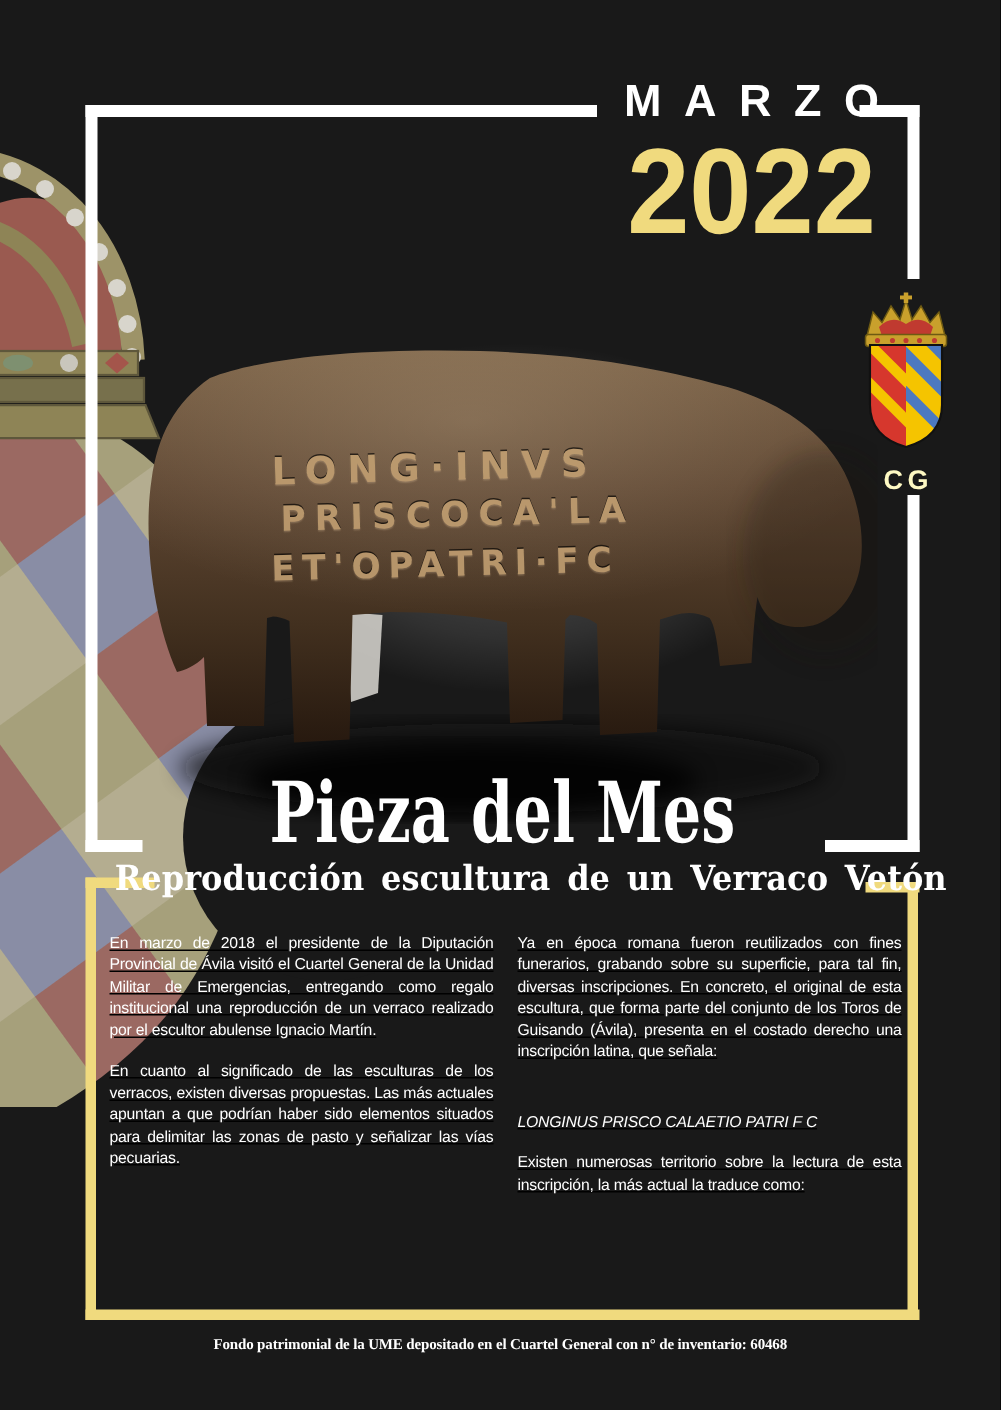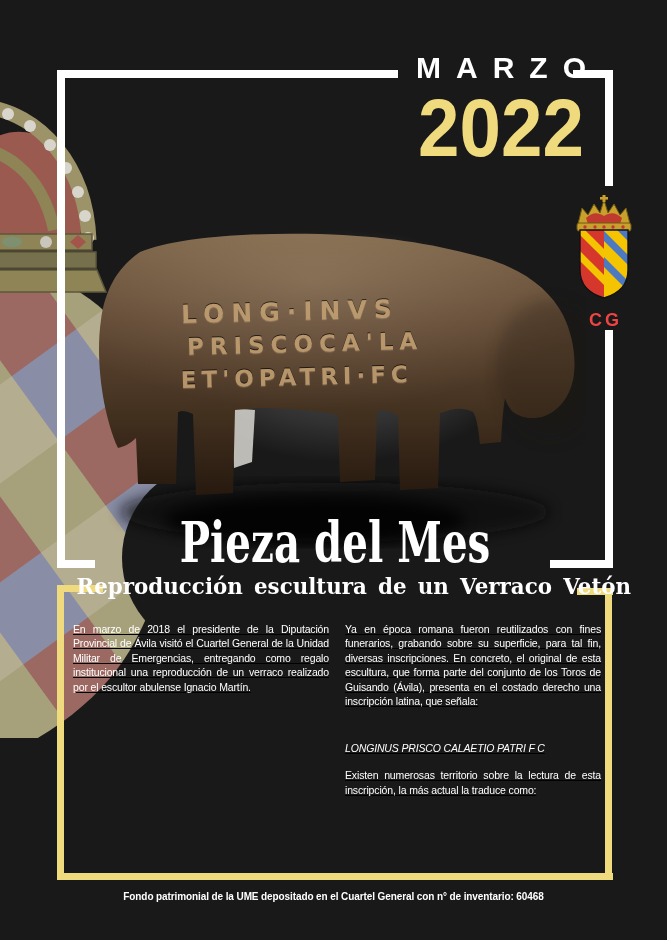--- a/index.html
+++ b/index.html
@@ -34,21 +34,21 @@
   .year{
     position:absolute; left:395px; top:88px; width:212px; z-index:6;
     color:#f0da7e; font-size:81px; font-weight:bold; line-height:1;
     text-align:center; transform:scaleX(0.92); transform-origin:center top;
     white-space:nowrap;
   }
   
   .emblem{position:absolute; left:566px; top:194px; width:76px; height:146px; z-index:6;}
   .emblem-label{
     position:absolute; left:0; top:116px; width:76px; text-align:center;
-    color:#ef4444; font-size:18px; font-weight:bold; letter-spacing:3px; text-indent:3px;
+    color:#fef9c3; font-size:18px; font-weight:bold; letter-spacing:3px; text-indent:3px;
   }
   
   .sculpture-glow{
     position:absolute; left:60px; top:190px; width:545px; height:370px; z-index:2;
     background:radial-gradient(ellipse 50% 45% at 52% 42%, rgba(255,255,255,0.26), rgba(255,255,255,0.10) 48%, rgba(255,255,255,0) 70%);
   }
   .sculpture{position:absolute; left:85px; top:220px; width:500px; height:330px; z-index:3;}
   .inscription{
     position:absolute; left:85px; top:220px; width:500px; height:330px; z-index:4;
     transform:rotate(-1.5deg); color:#c4a173; opacity:0.88;
@@ -79,20 +79,21 @@
   }
   .col{width:256px; color:#ffffff; font-size:10.5px; line-height:1.38;
        text-align:justify; letter-spacing:-0.15px;}
   .col p{margin:0 0 13px 0;}
   .col p.italic{font-style:italic;margin-top:32px;}
   
   .footer{
     position:absolute; left:0; top:891px; width:667px; z-index:6;
     text-align:center; color:#ffffff; font-size:10px; font-weight:bold;
     letter-spacing:-0.1px;
+    font-family:Liberation Serif, serif;
   }
 </style>
 </head>
 <body>
 
 <div class="poster">
 
   <div class="watermark">
     <svg width="250" height="650" viewBox="0 0 250 650">
       <defs>
@@ -255,20 +256,21 @@
 
   <div class="yf yf-tl-h"></div>
   <div class="yf yf-left"></div>
   <div class="yf yf-tr-h"></div>
   <div class="yf yf-right"></div>
   <div class="yf yf-bottom"></div>
 
   <div class="columns">
     <div class="col">
       <p>En marzo de 2018 el presidente de la Diputación Provincial de Ávila visitó el Cuartel General de la Unidad Militar de Emergencias, entregando como regalo institucional una reproducción de un verraco realizado por el escultor abulense Ignacio Martín.</p>
+      <p>En cuanto al significado de las esculturas de los verracos, existen diversas propuestas. Las más actuales apuntan a que podrían haber sido elementos situados para delimitar las zonas de pasto y señalizar las vías pecuarias.</p>
     </div>
     <div class="col">
       <p>Ya en época romana fueron reutilizados con fines funerarios, grabando sobre su superficie, para tal fin, diversas inscripciones. En concreto, el original de esta escultura, que forma parte del conjunto de los Toros de Guisando (Ávila), presenta en el costado derecho una inscripción latina, que señala:</p>
       <p class="italic">LONGINUS PRISCO CALAETIO PATRI F C</p>
       <p>Existen numerosas territorio sobre la lectura de esta inscripción, la más actual la traduce como:</p>
     </div>
   </div>
 
   <div class="footer">Fondo patrimonial de la UME depositado en el Cuartel General con n° de inventario: 60468</div>
 

